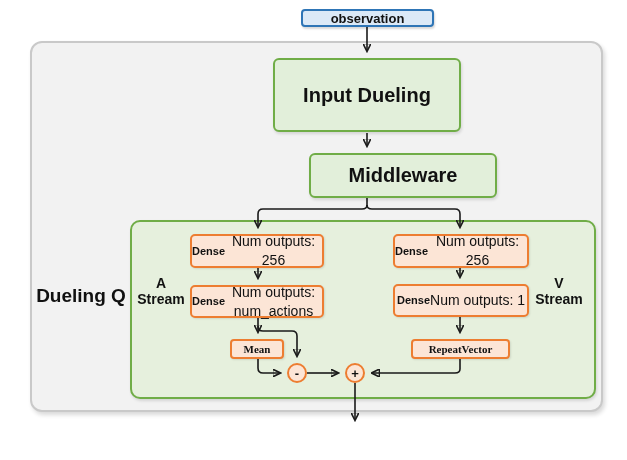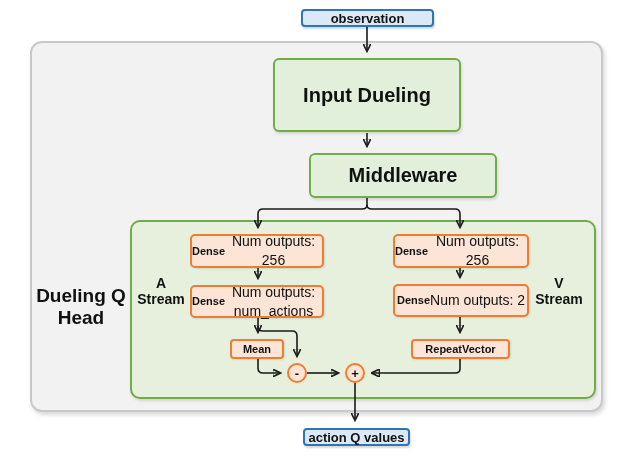--- a/index.html
+++ b/index.html
@@ -20,21 +20,21 @@
     font-weight:bold;font-size:20px;box-shadow:1px 2px 3px rgba(0,0,0,.12);}
   .grey-container{background:var(--grey-fill);border:2px solid var(--grey-border);border-radius:12px;
     box-shadow:2px 3px 4px rgba(0,0,0,.15);}
   .green-container{background:#e6f0dd;border:2px solid var(--green-border);border-radius:10px;
     box-shadow:1px 2px 3px rgba(0,0,0,.12);}
   .orange-box{background:var(--orange-fill);border:2px solid var(--orange-border);border-radius:5px;
     box-shadow:1px 1px 2px rgba(0,0,0,.10);flex-direction:row;line-height:1.35;}
   .orange-box .t1{font-weight:bold;font-size:11px;}
   .orange-box .t2{font-weight:normal;font-size:14px;}
   .orange-pill{background:var(--orange-fill);border:2px solid var(--orange-border);border-radius:4px;
-    font-weight:bold;font-size:11px;box-shadow:1px 1px 2px rgba(0,0,0,.10);}
+    font-weight:bold;font-size:11px;box-shadow:1px 1px 2px rgba(0,0,0,.10);font-family:Liberation Serif, serif;}
   .op-circle{background:var(--orange-fill);border:2px solid var(--orange-border);border-radius:50%;
     font-weight:bold;font-size:13px;line-height:1;}
   .side-label{font-weight:bold;text-align:center;}
   .big-label{font-size:19px;line-height:22px;}
   .stream-label{font-size:14px;line-height:16px;}
   svg.wires{position:absolute;left:0;top:0;pointer-events:none;}
   svg.wires path{stroke:var(--arrow);stroke-width:1.6;fill:none;}
 </style>
 </head>
 <body>
@@ -64,23 +64,20 @@
     <path d="M460 268 L460 277" marker-end="url(#ah)"></path>
     <path d="M460 317 L460 332" marker-end="url(#ah)"></path>
     <path d="M460 358 L460 369 Q460 373 455 373 L372 373" marker-end="url(#ah)"></path>
     <path d="M355 383 L355 420" marker-end="url(#ah)"></path>
   </svg>
 
   <div class="abs box blue-box" style="left:301px;top:9px;width:133px;height:18px;">
     <span>observation</span>
   </div>
 
-  <div class="abs box blue-box" style="left:303px;top:428px;width:107px;height:18px;">
-    <span>action Q values</span>
-  </div>
 
   <div class="abs box green-box" style="left:273px;top:58px;width:188px;height:74px;">
     <span>Input Dueling</span>
   </div>
 
   <div class="abs box green-box" style="left:273px;top:153px;width:188px;height:45px;margin-left:36px;">
     <span>Middleware</span>
   </div>
 
   <div class="abs box orange-box" style="left:190px;top:234px;width:134px;height:34px;">
@@ -93,42 +90,41 @@
     <span class="t2">Num outputs: num_actions</span>
   </div>
 
   <div class="abs box orange-box" style="left:393px;top:234px;width:136px;height:34px;">
     <span class="t1">Dense</span>
     <span class="t2">Num outputs: 256</span>
   </div>
 
   <div class="abs box orange-box" style="left:393px;top:284px;width:136px;height:33px;">
     <span class="t1">Dense</span>
-    <span class="t2">Num outputs: 2</span>
+    <span class="t2">Num outputs: 1</span>
   </div>
 
   <div class="abs box orange-pill" style="left:230px;top:339px;width:54px;height:20px;">
     <span>Mean</span>
   </div>
 
   <div class="abs box orange-pill" style="left:411px;top:339px;width:99px;height:20px;justify-content:center;">
     <span>RepeatVector</span>
   </div>
 
   <div class="abs box op-circle" style="left:287px;top:363px;width:20px;height:20px;">
     <span>-</span>
   </div>
 
   <div class="abs box op-circle" style="left:345px;top:363px;width:20px;height:20px;">
     <span>+</span>
   </div>
 
   <div class="abs side-label big-label" style="left:30px;top:273px;width:102px;margin-top:12px;">
     <div>Dueling Q</div>
-    <div>Head</div>
   </div>
 
   <div class="abs side-label stream-label" style="left:132px;top:275px;width:58px;">
     <div>A</div>
     <div>Stream</div>
   </div>
 
   <div class="abs side-label stream-label" style="left:530px;top:275px;width:58px;">
     <div>V</div>
     <div>Stream</div>

